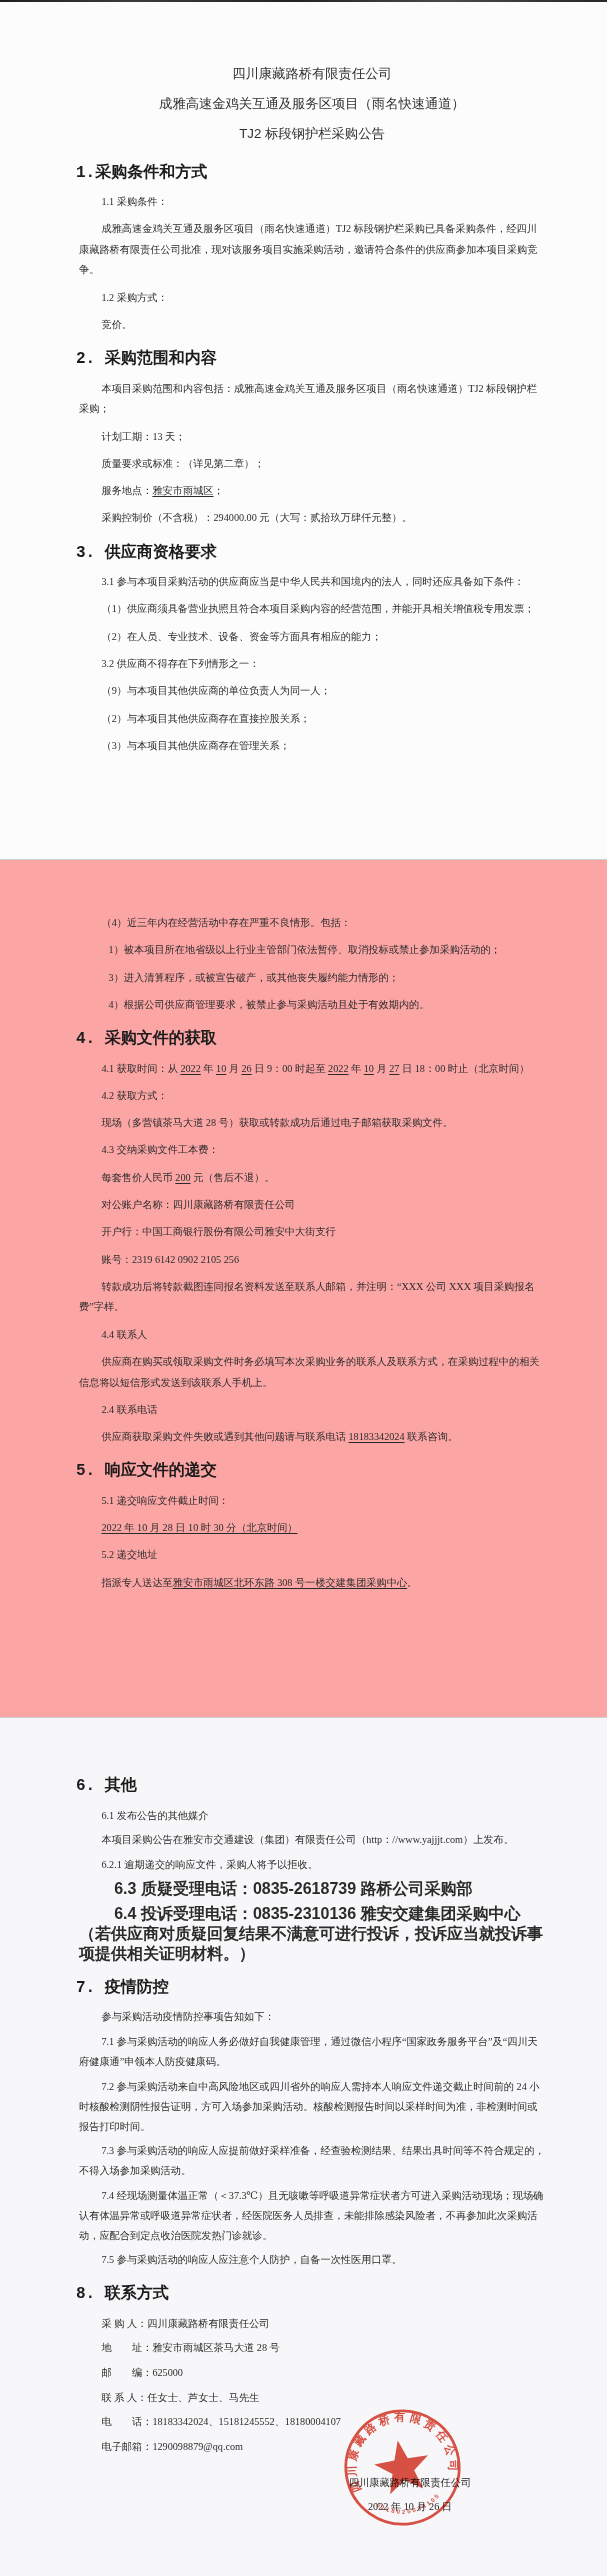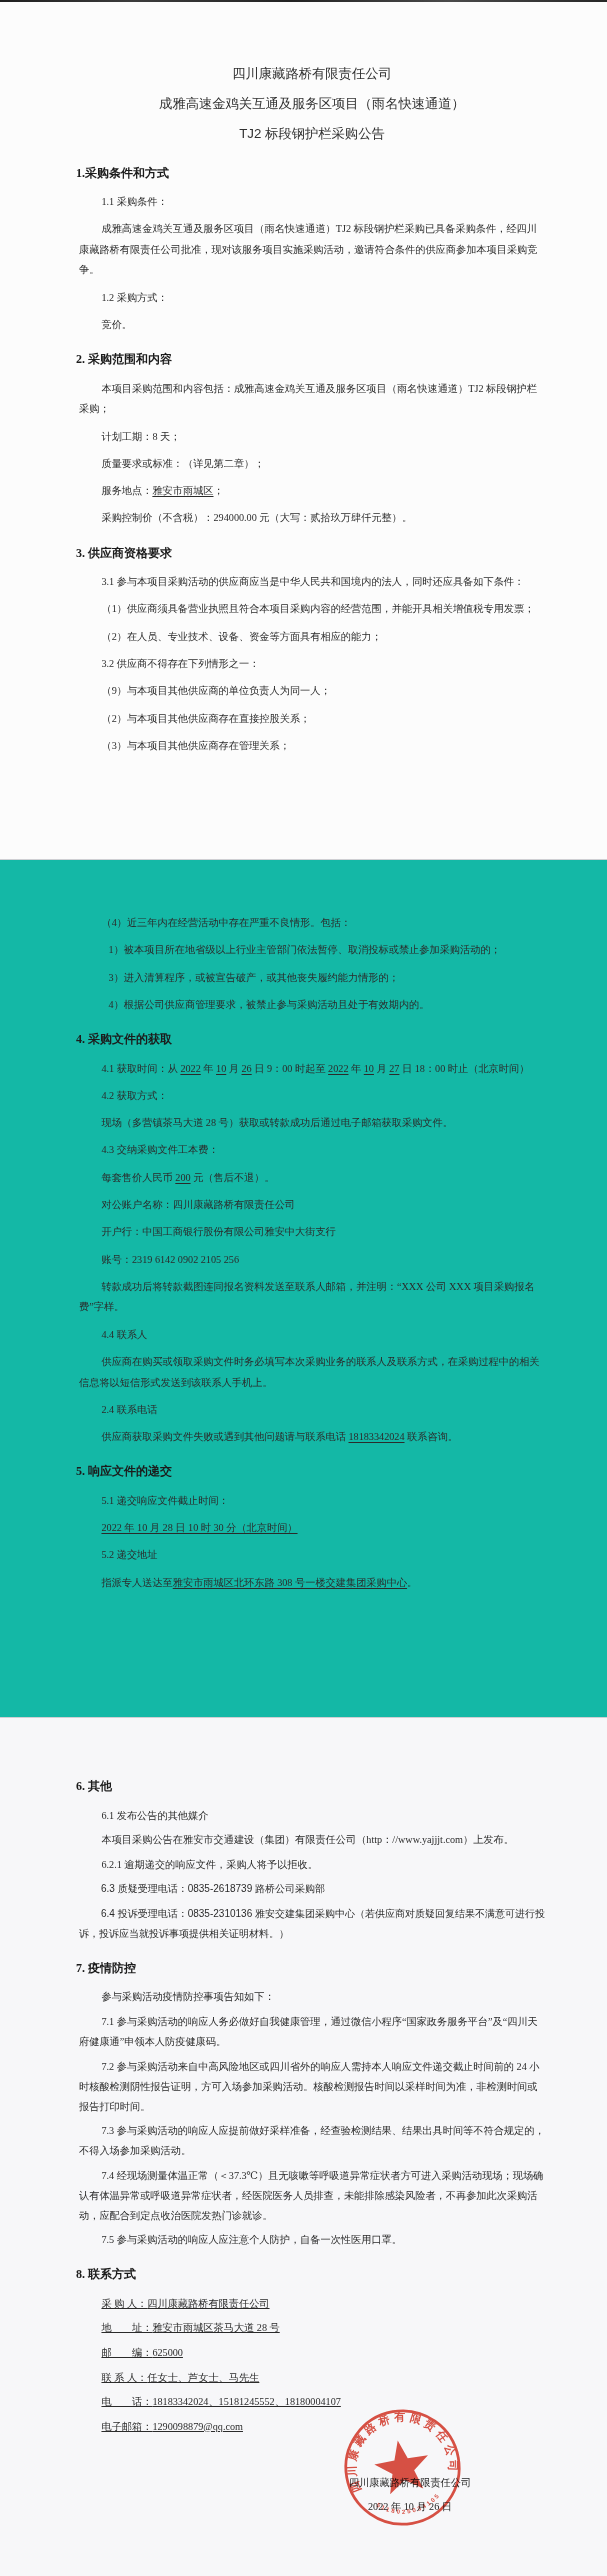--- a/index.html
+++ b/index.html
@@ -15,43 +15,43 @@
     position:absolute;top:0;left:0;right:0;height:2.3px;z-index:9;
     background:linear-gradient(90deg,#1f1f1f 0%,#3c3c3c 22%,#232323 48%,#4a4a4a 74%,#272727 100%);
   }
   .page{
     position:relative;
     box-sizing:border-box;
     padding-left:79px;padding-right:62px;
     overflow:hidden;
   }
   .page1{height:859px;background:#fcfcfc;}
-  .page2{height:858px;background:#14b8a6;border-top:0.8px solid #cfcfd3;padding-top:53px;}
+  .page2{height:858px;background:#fca5a5;border-top:0.8px solid #cfcfd3;padding-top:53px;}
   .page3{height:859px;background:#f7f7f9;border-top:0.8px solid #cfcfd3;padding-top:44px;}
   .t-block{padding-top:59px;}
   .title{
     margin:0;text-align:center;
     font-family:"Liberation Sans","DejaVu Sans",sans-serif;
     font-weight:400;color:#303030;
     font-size:13.3px;line-height:30px;
   }
   .h{
-    font-family:Liberation Serif, serif;
+    font-family:Liberation Mono, monospace;
     font-weight:700;color:#1c1c1c;
-    font-size:12px;line-height:20.5px;
+    font-size:16px;line-height:20.5px;
     margin:13.7px 0 9px -3px;
   }
   .p{font-size:10.2px;line-height:20.5px;margin:0 0 6.8px 0;}
   .ind{text-indent:2.2em;}
   .ind2{text-indent:2.9em;}
-  .bold{font-weight:400;font-family:"Liberation Sans","DejaVu Sans",sans-serif;font-size:10px;}
+  .bold{font-weight:700;font-family:"Liberation Sans","DejaVu Sans",sans-serif;font-size:16px;}
   .u{text-decoration:underline;text-underline-offset:2.3px;text-decoration-thickness:0.8px;}
   .page3 .p{line-height:20px;margin-bottom:4.6px;}
   .page3 .h{margin:14px 0 9px -3px;}
-  .row{margin-bottom:3px;text-decoration:underline;}
+  .row{margin-bottom:3px;}
   .sig{
     position:absolute;left:325px;top:753px;width:170px;
     text-align:center;color:#1e1e1e;
     font-size:10.2px;line-height:23.5px;z-index:2;
   }
   .sig p{margin:0;}
   .stamp{
     position:absolute;left:342px;top:689px;
     width:121px;height:121px;z-index:3;
     mix-blend-mode:multiply;opacity:.88;
@@ -76,21 +76,21 @@
     </div>
 
     <h2 class="h">1.采购条件和方式</h2>
     <p class="p ind">1.1 采购条件：</p>
     <p class="p ind">成雅高速金鸡关互通及服务区项目（雨名快速通道）TJ2 标段钢护栏采购已具备采购条件，经四川康藏路桥有限责任公司批准，现对该服务项目实施采购活动，邀请符合条件的供应商参加本项目采购竞争。</p>
     <p class="p ind">1.2 采购方式：</p>
     <p class="p ind">竞价。</p>
 
     <h2 class="h">2. 采购范围和内容</h2>
     <p class="p ind">本项目采购范围和内容包括：成雅高速金鸡关互通及服务区项目（雨名快速通道）TJ2 标段钢护栏采购；</p>
-    <p class="p ind">计划工期：8 天；</p>
+    <p class="p ind">计划工期：13 天；</p>
     <p class="p ind">质量要求或标准：（详见第二章）；</p>
     <p class="p ind"><span>服务地点：</span><span class="u">雅安市雨城区</span><span>；</span></p>
     <p class="p ind">采购控制价（不含税）：294000.00 元（大写：贰拾玖万肆仟元整）。</p>
 
     <h2 class="h">3. 供应商资格要求</h2>
     <p class="p ind">3.1 参与本项目采购活动的供应商应当是中华人民共和国境内的法人，同时还应具备如下条件：</p>
     <p class="p ind">（1）供应商须具备营业执照且符合本项目采购内容的经营范围，并能开具相关增值税专用发票；</p>
     <p class="p ind">（2）在人员、专业技术、设备、资金等方面具有相应的能力；</p>
     <p class="p ind">3.2 供应商不得存在下列情形之一：</p>
     <p class="p ind">（9）与本项目其他供应商的单位负责人为同一人；</p>

